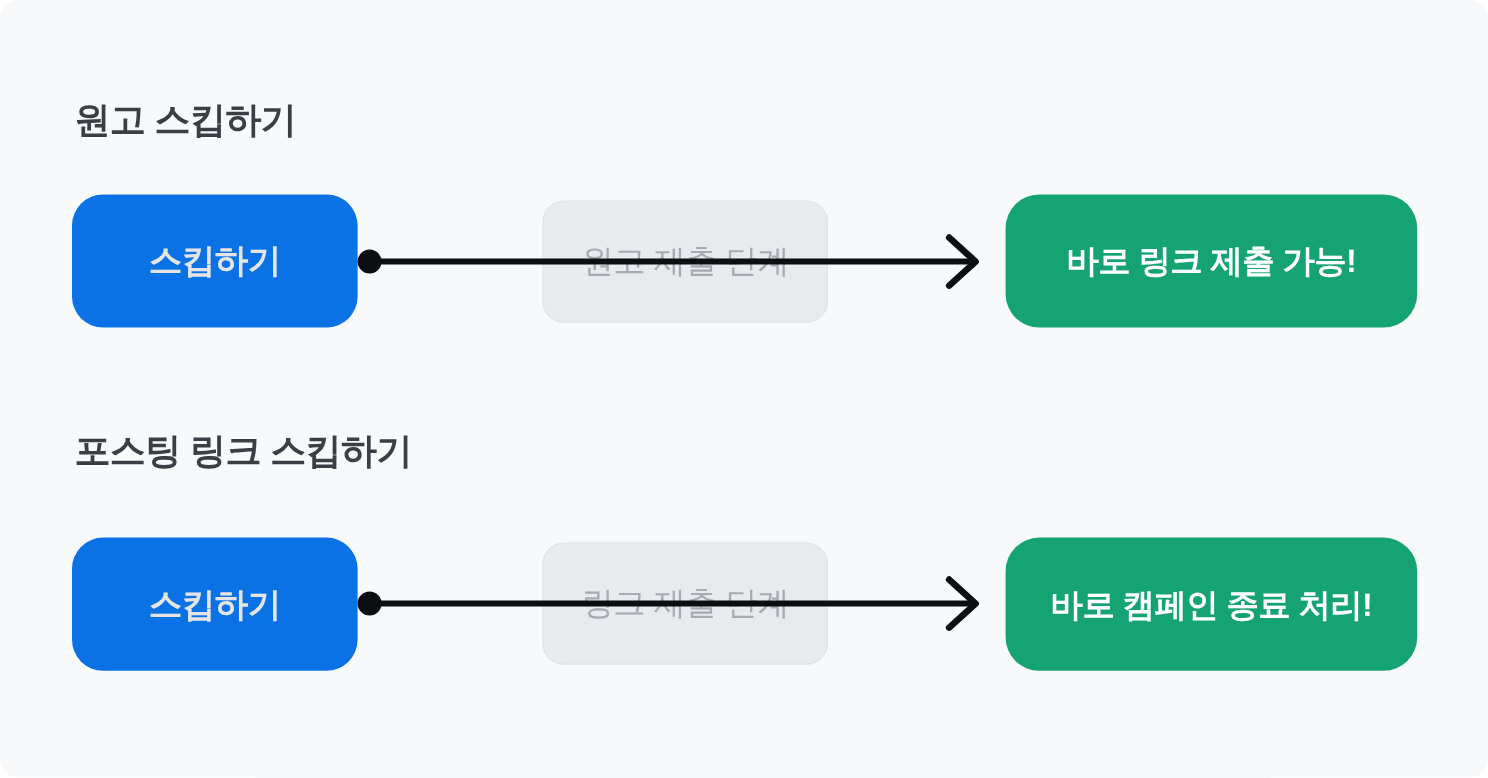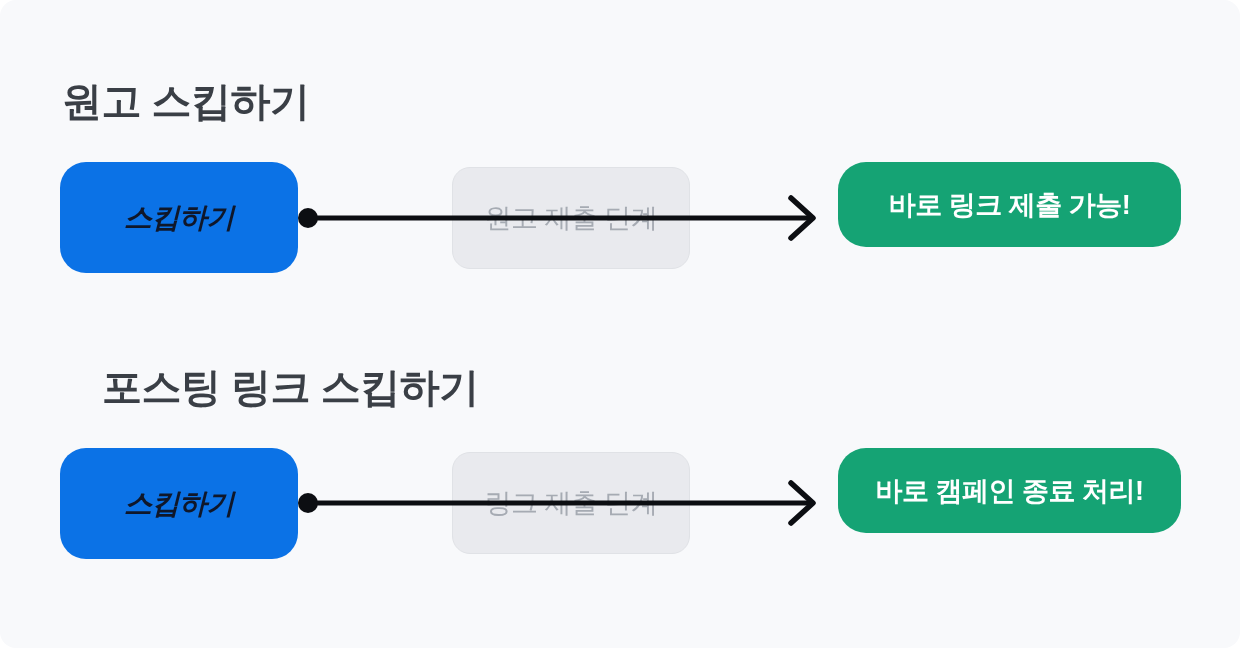--- a/index.html
+++ b/index.html
@@ -15,48 +15,47 @@
     width: 1240px;
     height: 648px;
     background: var(--card-bg, #F8F9FB);
     border-radius: 16px;
     overflow: hidden;
   }
   .heading {
     position: absolute;
     left: 62px;
     margin: 0;
-    font-size: 40px;
+    font-size: 30px;
     font-weight: 700;
     letter-spacing: -0.5px;
     color: var(--heading-text, #3A3F46);
     line-height: 34px;
     white-space: nowrap;
   }
   .h1 { top: 84px; }
-  .h2 { top: 370px; margin-left: 40px; }
+  .h2 { top: 360px; }
 
   .skip-btn {
     position: absolute;
     left: 60px;
     width: 238px;
     height: 111px;
     border: none;
     border-radius: 26px;
     background: var(--blue, #0B72E6);
-    color: #0f172a;
+    color: #e5e5e5;
     font-family: inherit;
     font-size: 28px;
     font-weight: 600;
     letter-spacing: -0.5px;
     cursor: pointer;
     display: flex;
     align-items: center;
     justify-content: center;
-    font-style: italic;
   }
   .b1 { top: 162px; }
   .b2 { top: 448px; }
 
   .step-box {
     position: absolute;
     left: 452px;
     width: 238px;
     height: 102px;
     box-sizing: border-box;
@@ -72,21 +71,21 @@
     justify-content: center;
     white-space: nowrap;
   }
   .st1 { top: 167px; }
   .st2 { top: 452px; }
 
   .result-box {
     position: absolute;
     left: 838px;
     width: 343px;
-    height: 85px;
+    height: 111px;
     border-radius: 28px;
     background: var(--green, #15A374);
     color: #ffffff;
     font-size: 27px;
     font-weight: 600;
     letter-spacing: -0.5px;
     display: flex;
     align-items: center;
     justify-content: center;
     white-space: nowrap;

